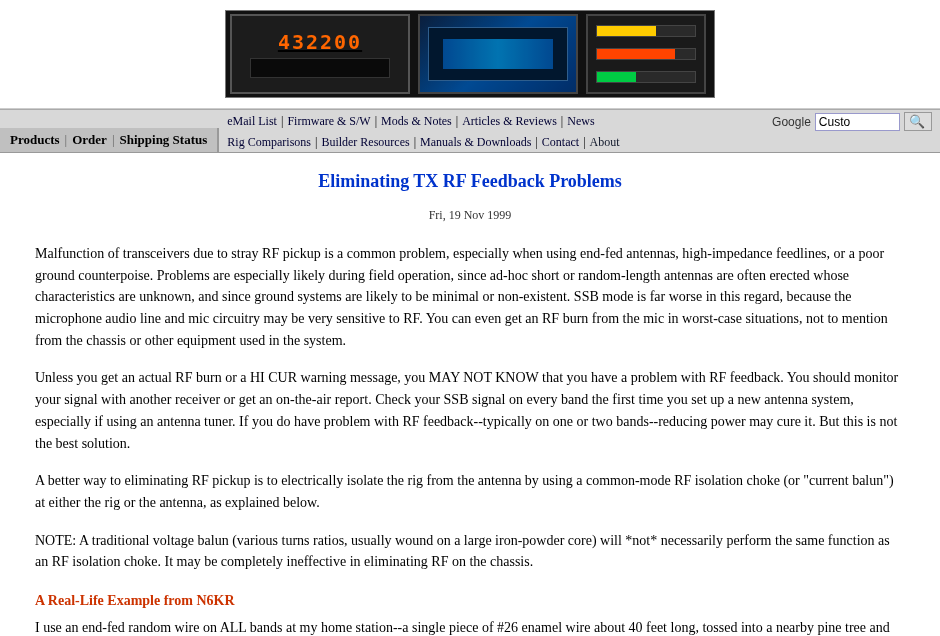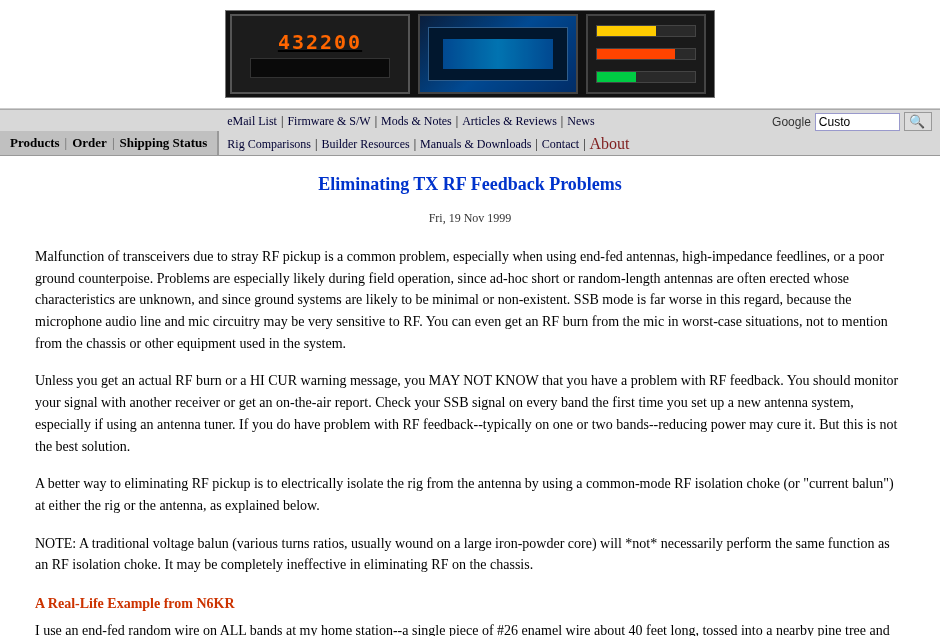--- a/index.html
+++ b/index.html
@@ -90,21 +90,21 @@
       </div>
       <div id="nav-right-bottom" style="display:flex;align-items:center;padding:2px 8px;">
         <span style="cursor:pointer;font-size:12px;color:#000033;">Rig Comparisons</span>
         <span style="margin:0 4px;font-size:12px;"> | </span>
         <span style="cursor:pointer;font-size:12px;color:#000033;">Builder Resources</span>
         <span style="margin:0 4px;font-size:12px;"> | </span>
         <span style="cursor:pointer;font-size:12px;color:#000033;">Manuals &amp; Downloads</span>
         <span style="margin:0 4px;font-size:12px;"> | </span>
         <span style="cursor:pointer;font-size:12px;color:#000033;">Contact</span>
         <span style="margin:0 4px;font-size:12px;"> | </span>
-        <span style="cursor:pointer;font-size:16px;color:#7f1d1d;">About</span>
+        <span style="cursor:pointer;font-size:12px;color:#0f172a;">About</span>
       </div>
     </div>
   </div>
 </div>
 
 <div id="content" style="padding:18px 35px;max-width:940px;">
   <h1 style="color:#0033cc;font-size:18px;font-weight:bold;text-align:center;margin-bottom:16px;font-family:Times New Roman,serif;">Eliminating TX RF Feedback Problems</h1>
   <div style="text-align:center;font-size:12px;color:#333;margin-bottom:20px;font-family:Times New Roman,serif;">Fri, 19 Nov 1999</div>
 
   <p style="margin-bottom:16px;font-size:14px;line-height:1.55;font-family:Times New Roman,serif;">Malfunction of transceivers due to stray RF pickup is a common problem, especially when using end-fed antennas, high-impedance feedlines, or a poor ground counterpoise. Problems are especially likely during field operation, since ad-hoc short or random-length antennas are often erected whose characteristics are unknown, and since ground systems are likely to be minimal or non-existent. SSB mode is far worse in this regard, because the microphone audio line and mic circuitry may be very sensitive to RF. You can even get an RF burn from the mic in worst-case situations, not to mention from the chassis or other equipment used in the system.</p>

